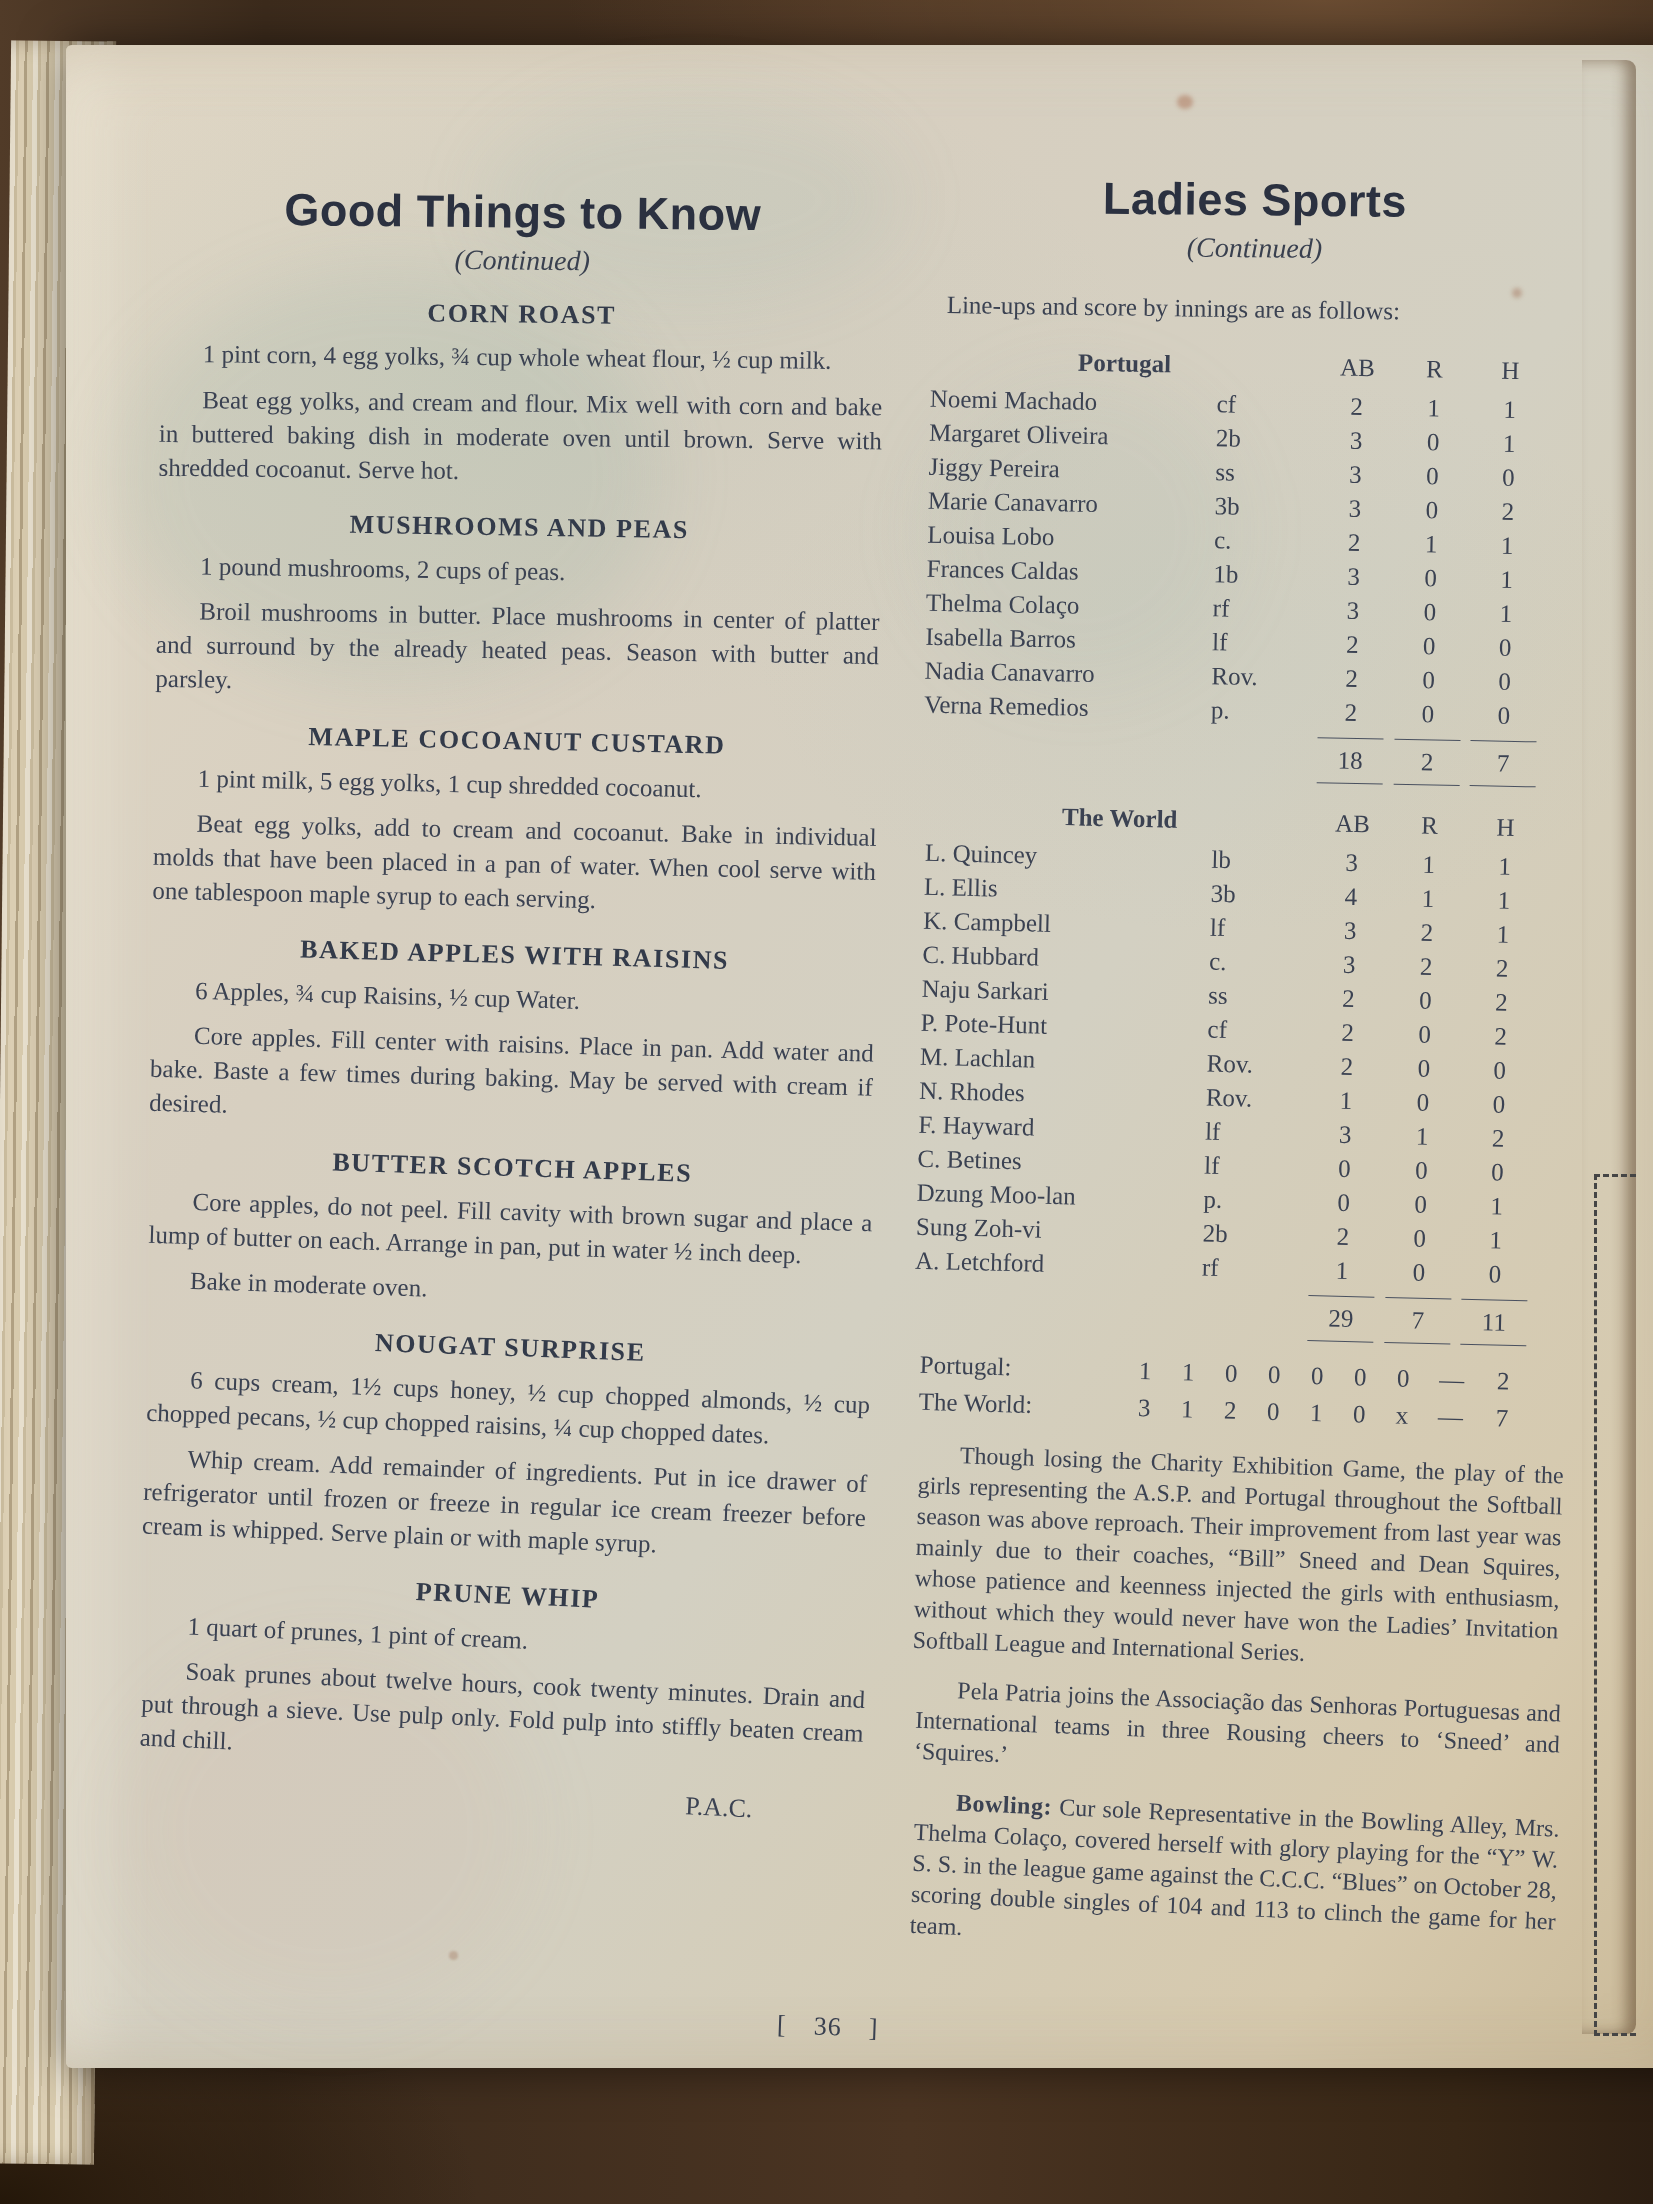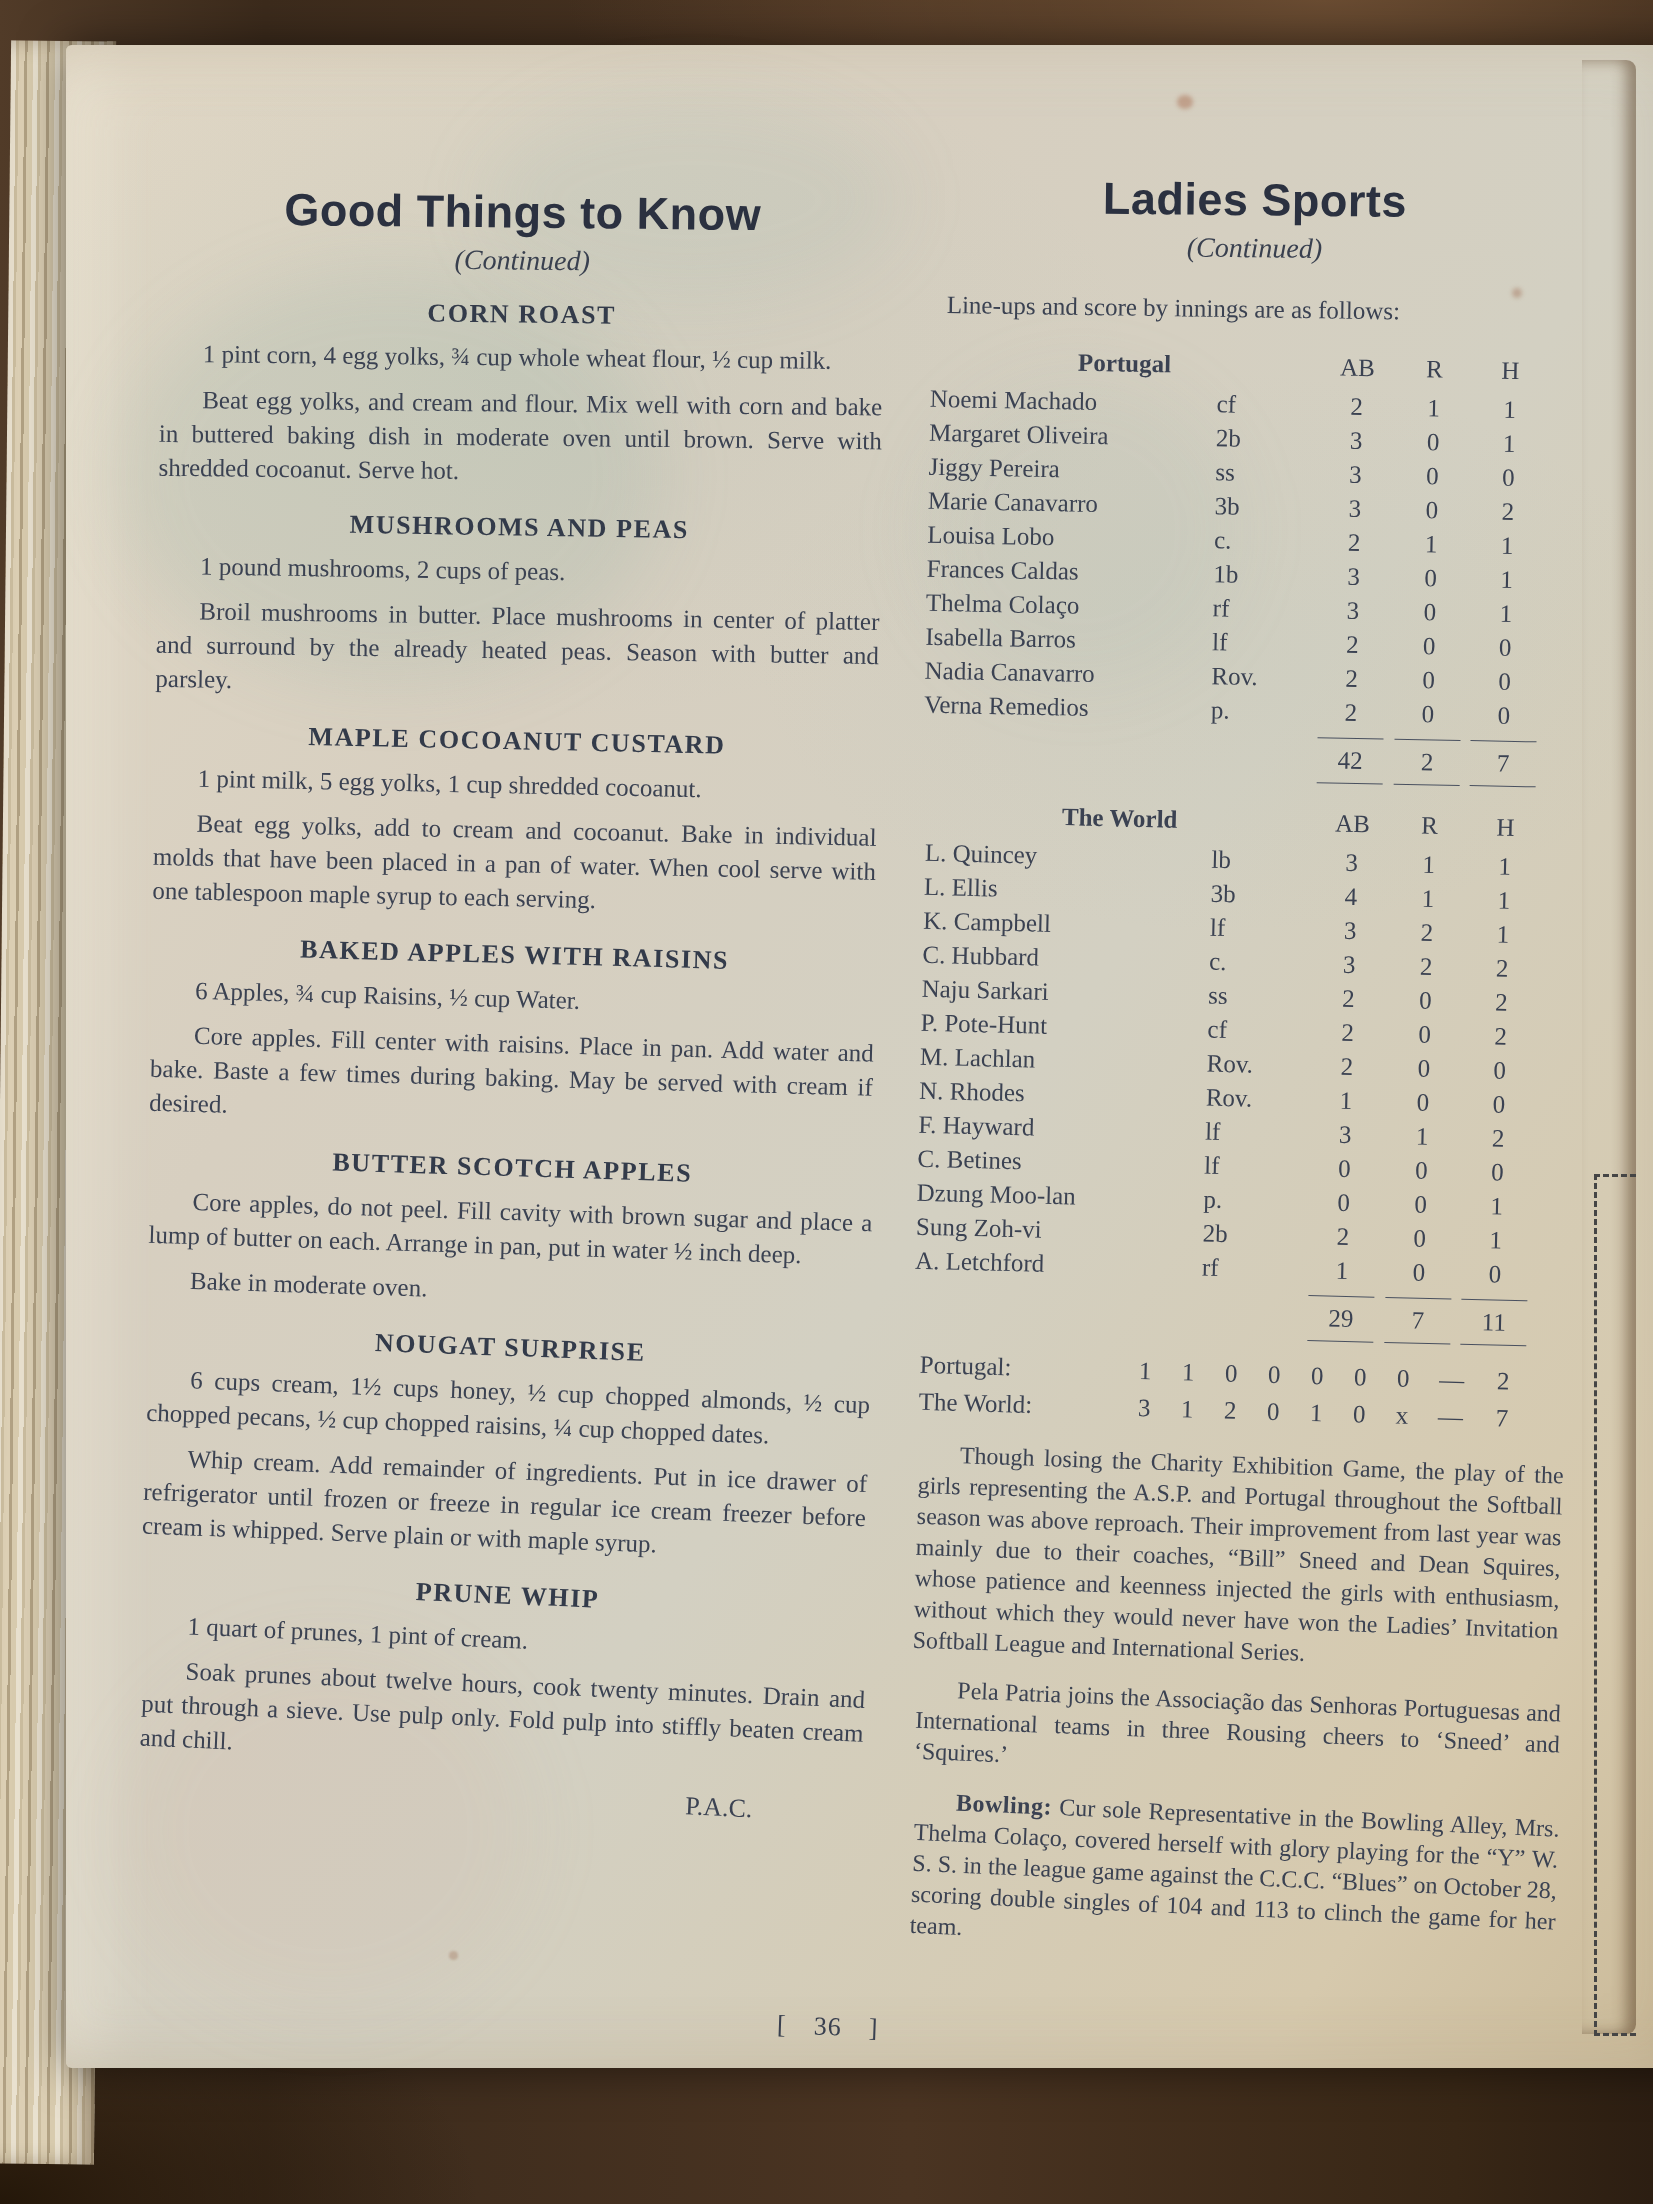--- a/index.html
+++ b/index.html
@@ -204,21 +204,21 @@
               <div class="t-row">
                 <span>Verna Remedios</span>
                 <span class="pos">p.</span>
                 <span class="num">2</span>
                 <span class="num">0</span>
                 <span class="num">0</span>
               </div>
               <div class="t-row t-totals">
                 <span></span>
                 <span class="pos"></span>
-                <span class="num"><span>42</span></span>
+                <span class="num"><span>18</span></span>
                 <span class="num"><span>2</span></span>
                 <span class="num"><span>7</span></span>
               </div>
             </div>
             <div class="boxscore r-block" style="transform: rotate(0.76deg);">
               <div class="t-row t-head">
                 <span class="team">The World</span>
                 <span class="num">AB</span>
                 <span class="num">R</span>
                 <span class="num">H</span>

